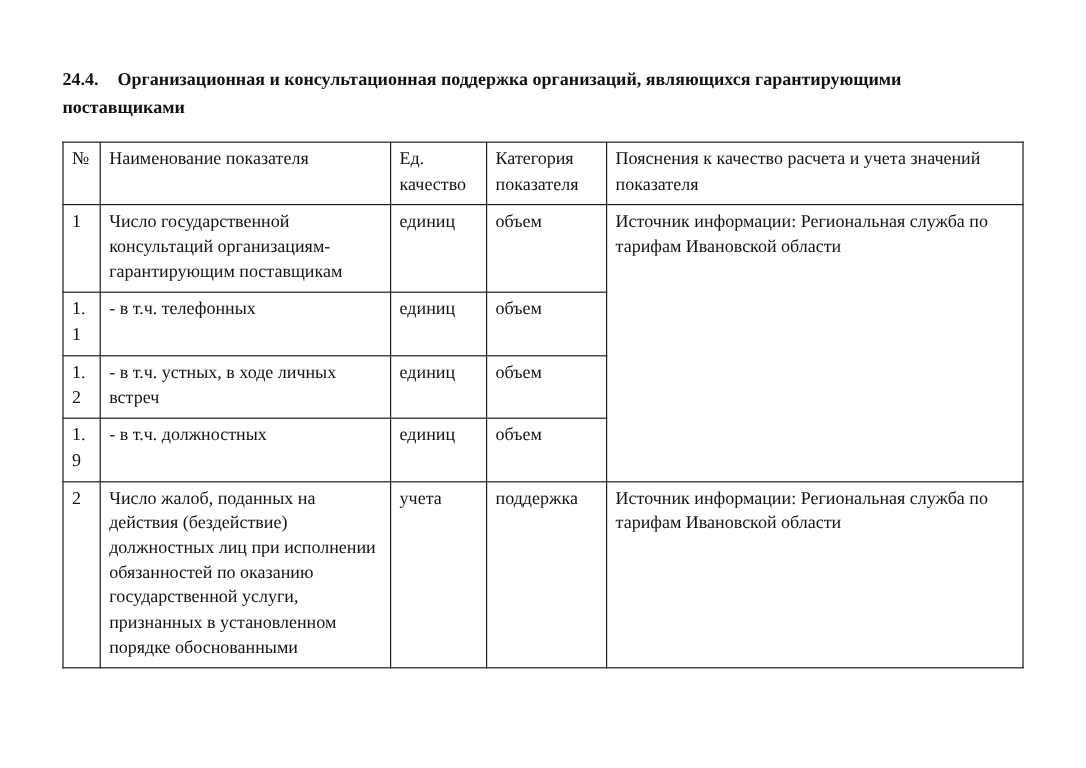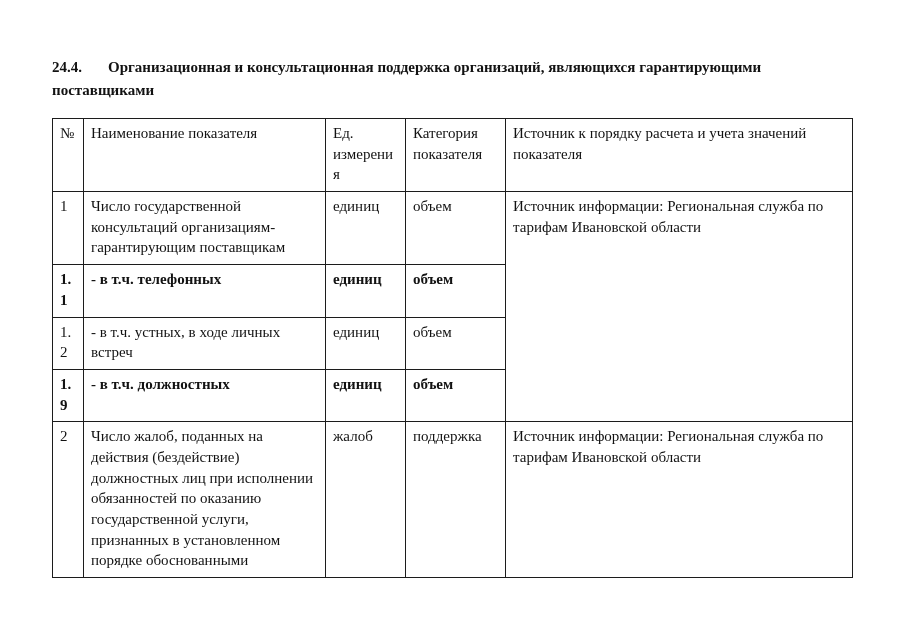--- a/index.html
+++ b/index.html
@@ -22,21 +22,21 @@
     background: #ffffff;
   }
   .doc-title {
     font-size: 15px;
     font-weight: bold;
     line-height: 1.5;
     margin: 0 0 17px 0;
     max-width: 790px;
   }
   .doc-title .num {
-    padding-right: 26px;
+    padding-right: 16px;
   }
   table.indicators {
     border-collapse: collapse;
     table-layout: fixed;
     width: 800px;
     font-size: 15px;
   }
   table.indicators th,
   table.indicators td {
     border: 1px solid #1c1c1c;
@@ -44,21 +44,21 @@
     text-align: left;
     padding: 4px 7px 6px 7px;
     line-height: 1.38;
     font-weight: normal;
     word-wrap: break-word;
   }
   table.indicators thead th {
     height: 44px;
   }
   tr.r-tall td { height: 62px; }
-  tr.r-short td { height: 24px; font-weight: bold; }
+  tr.r-short td { height: 24px; }
   tr.r-mid td { height: 40px; margin-left: 28px; }
   tr.r-big td { height: 152px; }
   col.c-num { width: 31px; }
   col.c-name { width: 242px; }
   col.c-unit { width: 80px; }
   col.c-cat { width: 100px; }
   col.c-note { width: 347px; }
 </style>
 </head>
 <body>
@@ -72,23 +72,23 @@
       <col class="c-num">
       <col class="c-name">
       <col class="c-unit">
       <col class="c-cat">
       <col class="c-note">
     </colgroup>
     <thead>
       <tr>
         <th>№</th>
         <th>Наименование показателя</th>
-        <th>Ед. измерения</th>
+        <th>Ед. качество</th>
         <th>Категория показателя</th>
-        <th>Источник к порядку расчета и учета значений показателя</th>
+        <th>Пояснения к качество расчета и учета значений показателя</th>
       </tr>
     </thead>
     <tbody>
       <tr class="r-tall">
         <td>1</td>
         <td>Число государственной консультаций организациям-гарантирующим поставщикам</td>
         <td>единиц</td>
         <td>объем</td>
         <td rowspan="4">Источник информации: Региональная служба по тарифам Ивановской области</td>
       </tr>
@@ -106,20 +106,20 @@
       </tr>
       <tr class="r-short">
         <td>1.9</td>
         <td>- в т.ч. должностных</td>
         <td>единиц</td>
         <td>объем</td>
       </tr>
       <tr class="r-big">
         <td>2</td>
         <td>Число жалоб, поданных на действия (бездействие) должностных лиц при исполнении обязанностей по оказанию государственной услуги, признанных в установленном порядке обоснованными</td>
-        <td>жалоб</td>
+        <td>учета</td>
         <td>поддержка</td>
         <td>Источник информации: Региональная служба по тарифам Ивановской области</td>
       </tr>
     </tbody>
   </table>
 
 </div>
 
 </body></html>

